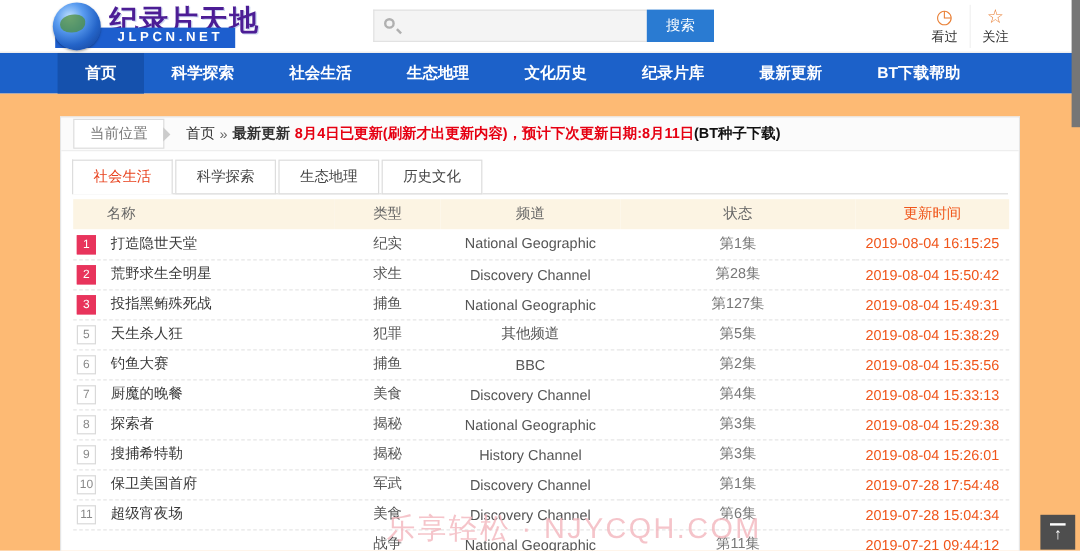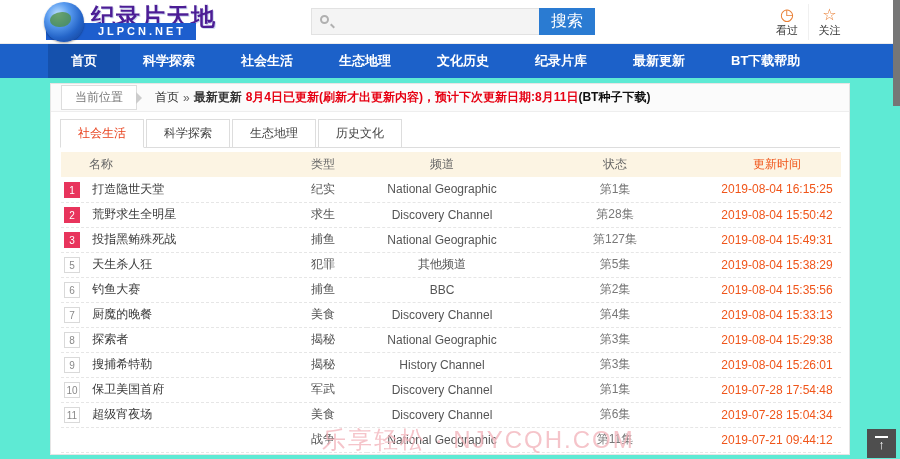--- a/index.html
+++ b/index.html
@@ -20,34 +20,34 @@
   .site-title { position:absolute; left:47px; top:1px; font-size:24px; font-weight:bold; color:#4c1d95;
     letter-spacing:1px; text-shadow:1px 1px 0 #cdd8f0; white-space:nowrap; }
   .site-domain { position:absolute; left:2px; top:23px; width:150px; background:#1d5ece; color:#fff;
     font-size:11px; font-weight:bold; letter-spacing:3px; text-align:right; padding:2px 10px 3px 0; z-index:1; }
 
   .search-wrap { display:flex; align-items:center; margin-left:62px; position:relative; }
   .mag { position:absolute; left:9px; top:7px; width:9px; height:9px; border:2px solid #b0b0b0; border-radius:50%; }
   .mag::after { content:""; position:absolute; left:8px; top:8px; width:5px; height:2px; background:#b0b0b0; transform:rotate(45deg); }
   .search-input { width:228px; height:27px; background:#f4f4f4; border:1px solid #e2e2e2; border-right:none;
     padding:0 6px 0 26px; font-size:12px; color:#444; outline:none; }
-  .search-btn { width:56px; height:27px; background:#2a7bd2; color:#fff; border:none; font-size:16px; cursor:pointer; }
+  .search-btn { width:56px; height:27px; background:#2a7bd2; color:#fff; border:none; font-size:12px; cursor:pointer; }
 
   .actions { display:flex; margin-left:auto; margin-right:50px; }
   .action { width:42px; text-align:center; font-size:11px; color:#333; cursor:pointer; padding:2px 0; }
   .action + .action { border-left:1px solid #f0f0f0; }
   .action .ic { display:block; font-size:16px; line-height:17px; color:#e97f35; font-weight:bold; }
 
   
   .main-nav { height:34px; background:#1c61c9; display:flex; align-items:stretch; padding-left:48px; }
   .nav-item { color:#fff; font-size:13px; font-weight:bold; padding:0 23px; display:flex; align-items:center; cursor:pointer; white-space:nowrap; }
   .nav-item.active-item { background:#1551ad; }
 
   
-  .content-bg { background:#5eead4; height:381px; padding-top:5px; }
+  .content-bg { background:#fdba74; height:381px; padding-top:19px; }
   .card { width:800px; margin:0 auto; background:#fff; border:1px solid #e5e5e5; height:372px; overflow:hidden; }
 
   .breadcrumb-bar { height:28px; display:flex; align-items:center; background:#fbfbfb; border-bottom:1px solid #eee;
     padding:0 10px; font-size:12px; color:#444; white-space:nowrap; }
   .loc-box { border:1px solid #ddd; background:#fff; padding:3px 13px; color:#777; position:relative; margin-right:18px; flex:none; }
   .loc-box::after { content:""; position:absolute; left:100%; top:50%; margin-top:-6px; border:6px solid transparent; border-left-color:#ccc; }
   .crumb-home { color:#333; cursor:pointer; }
   .crumb-sep { margin:0 4px; color:#666; }
   .crumb-section { color:#333; font-weight:bold; margin-right:4px; }
   .crumb-notice { color:#e60012; font-weight:bold; }

